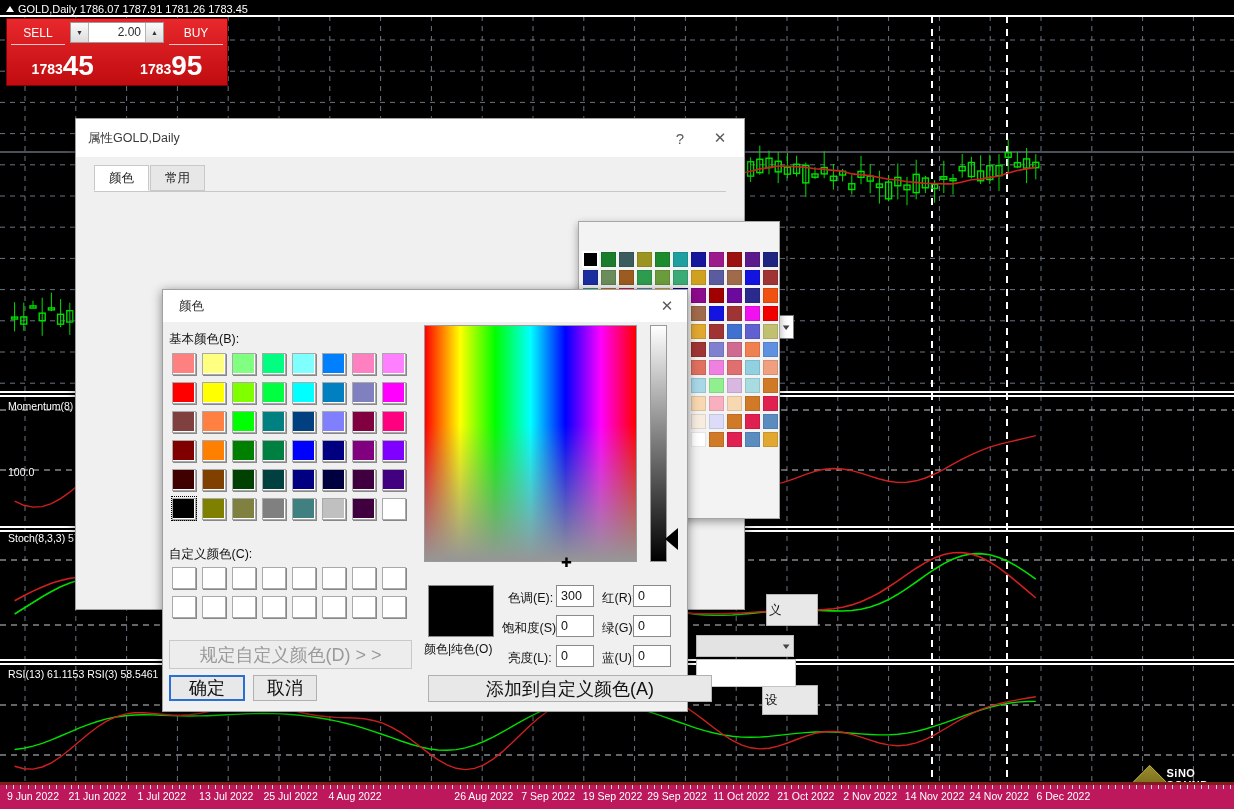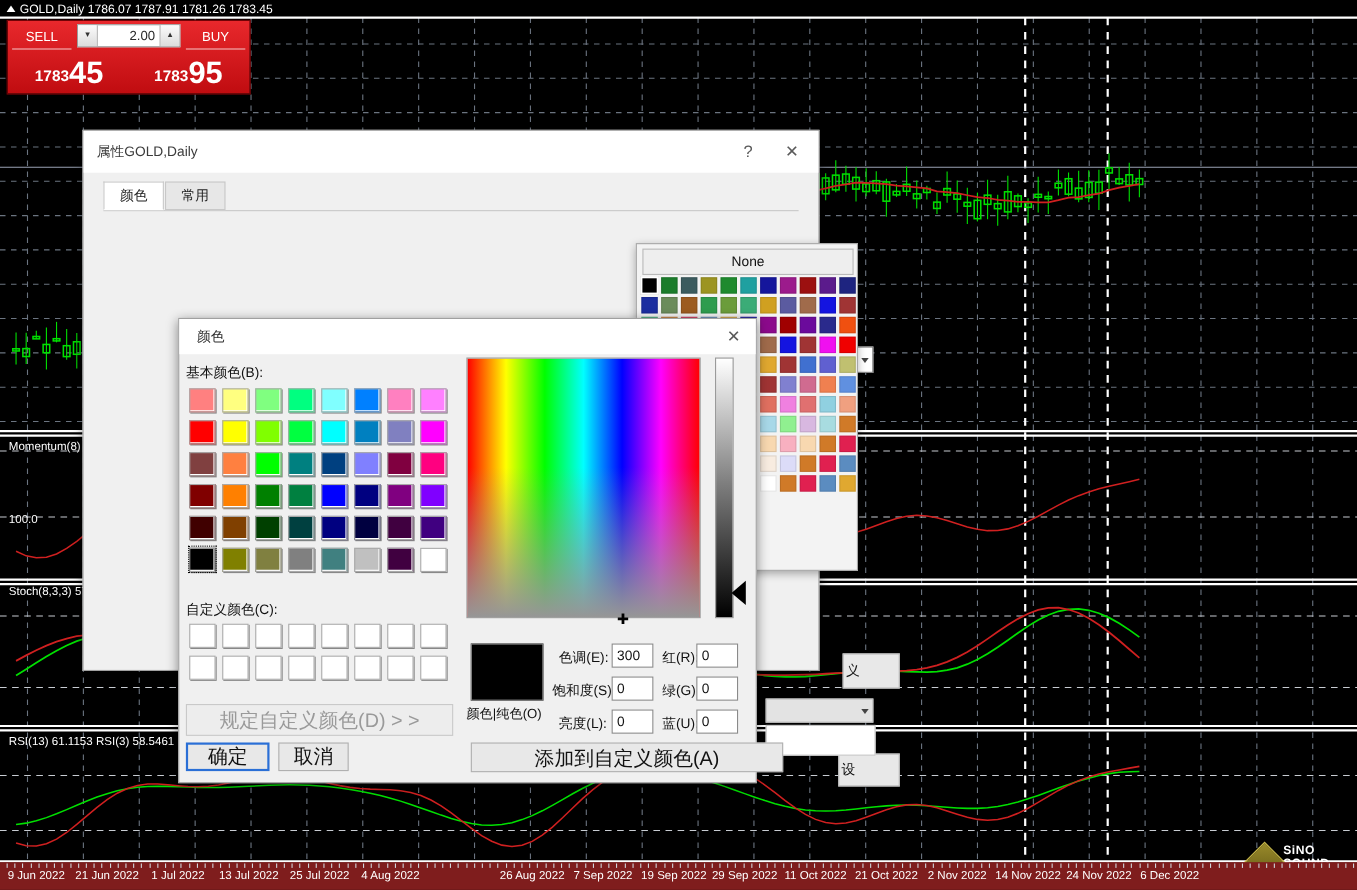--- a/index.html
+++ b/index.html
@@ -1,22 +1,22 @@
 <!DOCTYPE html>
 <html><head>
 <meta charset="utf-8">
 <style>
   html,body{margin:0;padding:0;background:#000;}
   body{width:1234px;height:809px;overflow:hidden;position:relative;
        font-family:"Liberation Sans","DejaVu Sans",sans-serif;}
   
   #chart-root{position:absolute;inset:0;background:#000;}
   .pane-label{position:absolute;color:#fff;font-size:10.5px;white-space:nowrap;}
-  .axis-row{position:absolute;left:0;right:0;bottom:0;height:24px;background:#7f1d1d;
-            border-top:1px solid #7f1d1d;}
+  .axis-row{position:absolute;left:0;right:0;bottom:0;height:24px;background:#be185d;
+            border-top:3px solid #7f1d1d;}
   .axis-tick{position:absolute;top:5px;color:#fff;font-size:10.5px;white-space:nowrap;
              transform:translateX(-50%);}
   .tick-strip{position:absolute;left:0;right:0;top:0;height:4px;}
   
   #trade-panel{position:absolute;left:6px;top:18px;width:222px;height:68px;
                background:linear-gradient(#e8282c,#c00c10);border:1px solid #7a0407;
                box-sizing:border-box;}
   .tp-top{display:flex;height:26px;align-items:stretch;padding:3px 4px 0 4px;box-sizing:border-box;}
   .tp-btn{flex:0 0 54px;color:#fff;font-size:12px;display:flex;align-items:center;
           justify-content:center;border-bottom:1px solid rgba(255,255,255,.75);}
@@ -707,21 +707,20 @@
        border:1px solid #b6b6b6;display:flex;align-items:center;justify-content:flex-start;
        font-size:12.5px;color:#111;padding-left:2px;box-sizing:border-box">设</div>
   <div class="combo" style="left:620px;top:516px;width:98px;height:22px">
     <span class="chev">▾</span>
   </div>
   <div class="frag" style="left:620px;top:540px;width:98px;height:26px;background:#fff;
        border:1px solid #c4c4c4;"></div>
 </div>
 
 <div id="palette-pop">
-  <div id="none-btn">None</div>
   <div class="pal-grid" id="pal-grid">
       <div class="pal-cell sel" style="background: rgb(0, 0, 0);"></div>
       <div class="pal-cell" style="background: rgb(27, 124, 43);"></div>
       <div class="pal-cell" style="background: rgb(59, 91, 94);"></div>
       <div class="pal-cell" style="background: rgb(156, 148, 33);"></div>
       <div class="pal-cell" style="background: rgb(30, 138, 46);"></div>
       <div class="pal-cell" style="background: rgb(31, 160, 160);"></div>
       <div class="pal-cell" style="background: rgb(21, 22, 156);"></div>
       <div class="pal-cell" style="background: rgb(156, 27, 140);"></div>
       <div class="pal-cell" style="background: rgb(156, 16, 16);"></div>

